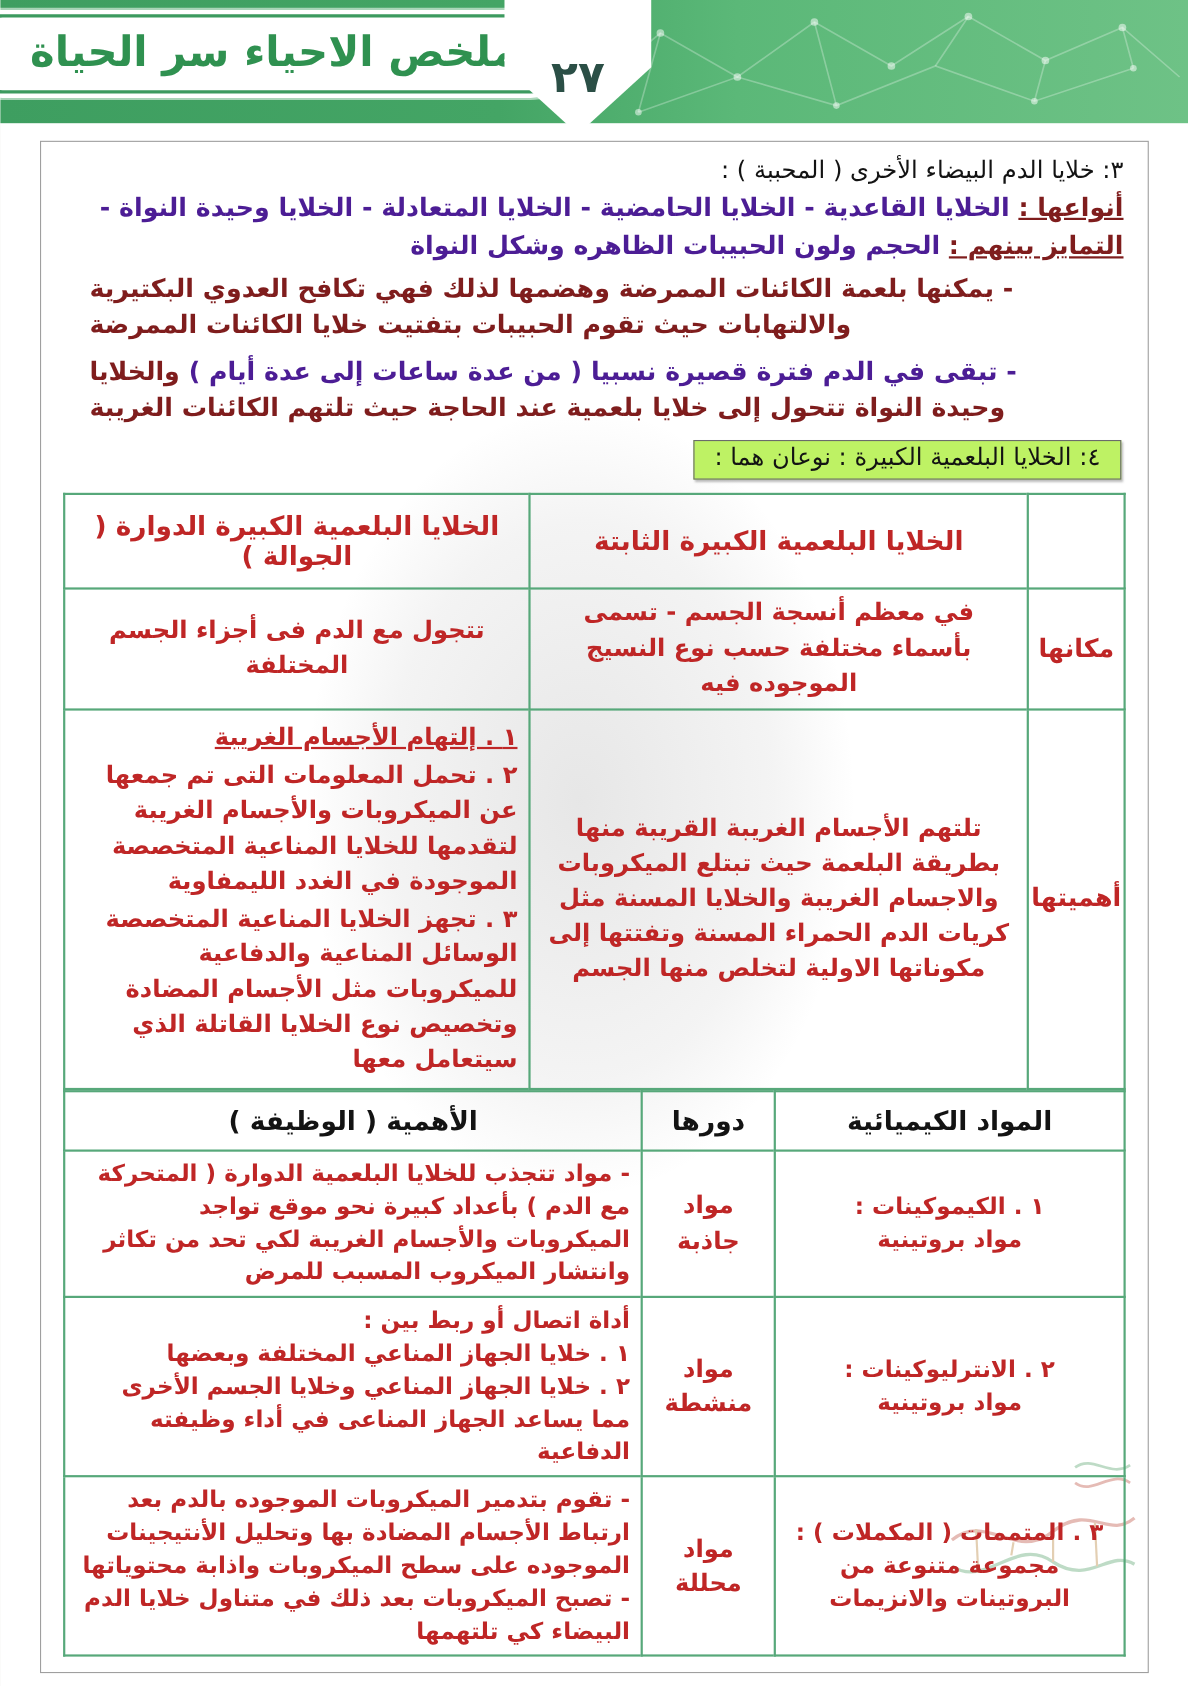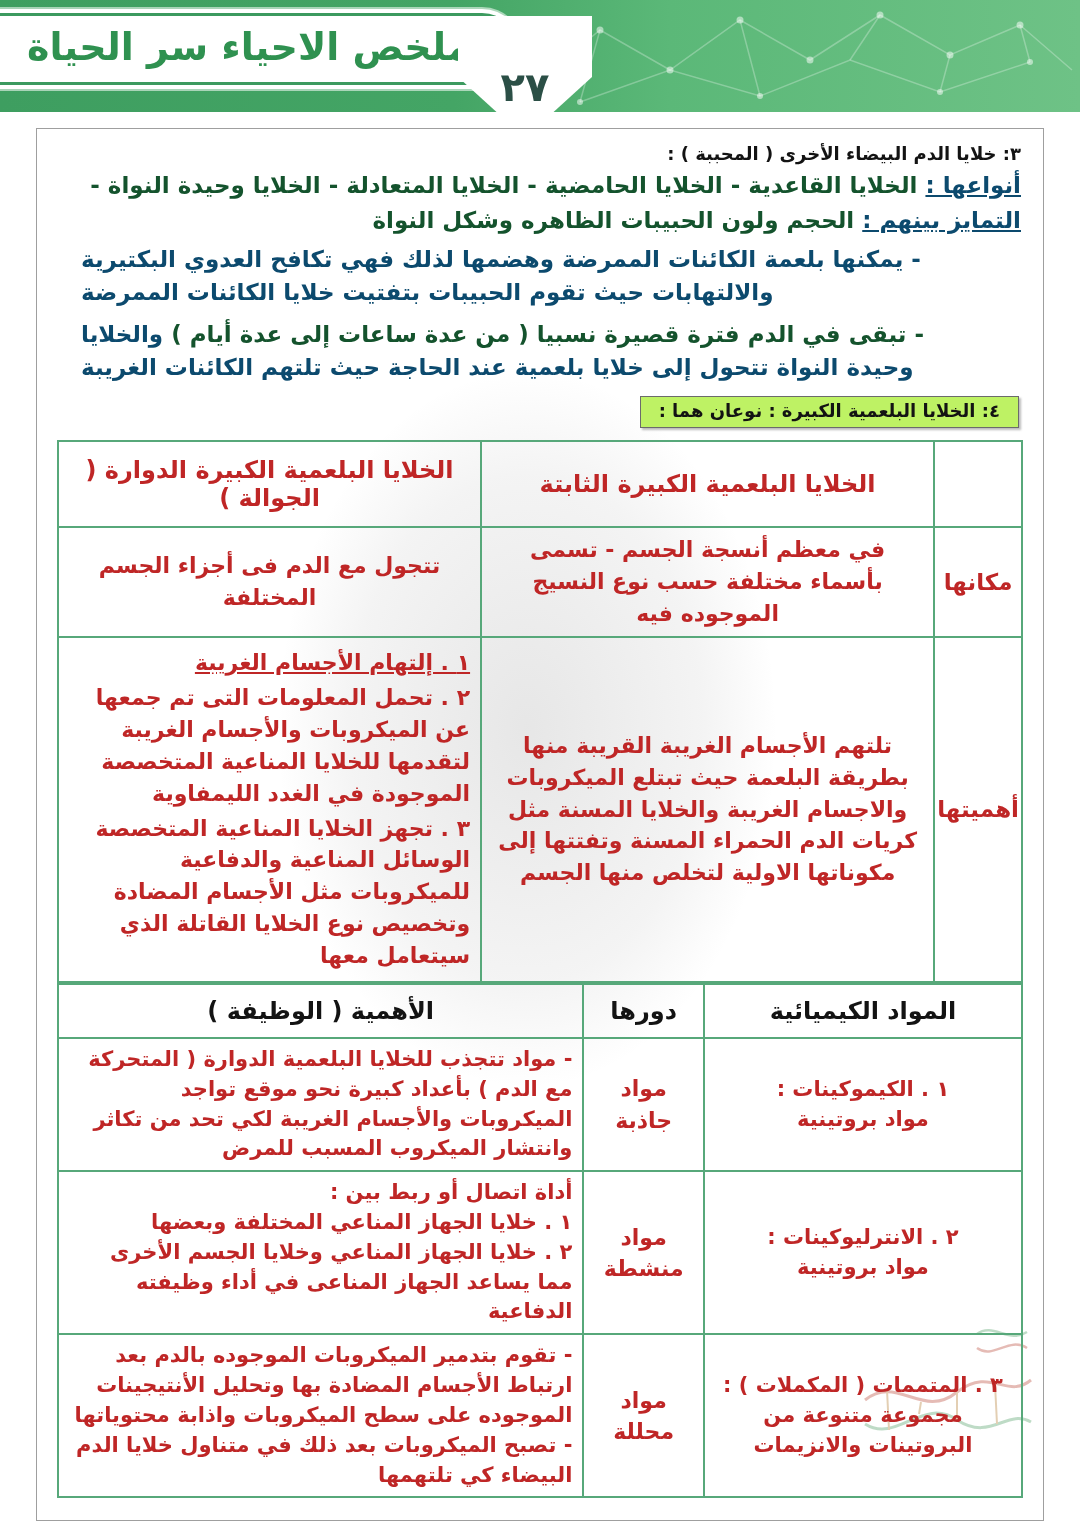--- a/index.html
+++ b/index.html
@@ -11,37 +11,37 @@
   .page{position:absolute;inset:0;background:#ffffff;}
 
   
   .banner{position:absolute;top:0;left:0;right:0;height:112px;
     background:linear-gradient(90deg,#3e9e60 0%,#44a565 42%,#5bb878 62%,#6ec286 100%);}
   .net{position:absolute;top:0;right:0;height:112px;}
   .title-pill{position:absolute;top:13px;left:-34px;background:#fff;
     border:3px solid #3c9a5f;border-radius:52px;padding:9px 44px 13px 58px;
     box-shadow:0 0 0 4px #ffffff,0 0 0 6px rgba(255,255,255,.55);}
   .title-pill span{color:#2f9150;font-size:38px;white-space:nowrap;}
-  .notch{position:absolute;top:16px;left:458px;width:134px;height:122px;background:#ffffff;
+  .notch{position:absolute;top:0;left:458px;width:134px;height:122px;background:#ffffff;
     clip-path:polygon(0 0,100% 0,100% 50%,50% 100%,0 50%);}
   .page-num{position:absolute;top:48px;left:0;right:0;text-align:center;color:#2b4f46;font-size:40px;}
 
   
   .frame{position:absolute;left:36px;right:36px;top:128px;bottom:12px;
     border:1px solid #9f9f9f;background:#fff;padding:12px 20px 8px;box-sizing:border-box;}
   .face-watermark{position:absolute;left:170px;top:140px;width:640px;height:920px;z-index:0;
     background:radial-gradient(closest-side,rgba(110,110,110,.17),rgba(110,110,110,.08) 55%,rgba(110,110,110,0) 78%);}
   .dna{position:absolute;right:6px;bottom:86px;z-index:0;opacity:.5;}
   .content{position:relative;z-index:1;}
 
-  .red{color:#0c4a6e;}
-  .black{color:#14532d;}
+  .red{color:#7f1d1d;}
+  .black{color:#4c1d95;}
   .u{text-decoration:underline;}
 
-  .s-heading{font-size:18px;color:#131313;margin:2px 2px 4px;font-weight:700;}
+  .s-heading{font-size:22px;color:#131313;margin:2px 2px 4px;font-weight:400;}
   .s-head-row{margin:10px 2px 8px;}
   .boxed{display:inline-block;border:1px solid #6b6b6b;background:#bef264;
     padding:3px 18px 6px;box-shadow:1.5px 2px 2px rgba(60,60,60,.35);}
 
   .types{font-size:23px;line-height:1.5;margin:4px 2px 6px;text-align:right;}
   .bullet{font-size:23px;line-height:1.45;margin:4px 24px 8px;text-align:left;}
 
   table{width:100%;border-collapse:collapse;background:transparent;}
   th,td{border:2px solid #57a87a;padding:6px 10px;vertical-align:middle;}
   .t1{margin-top:4px;}

